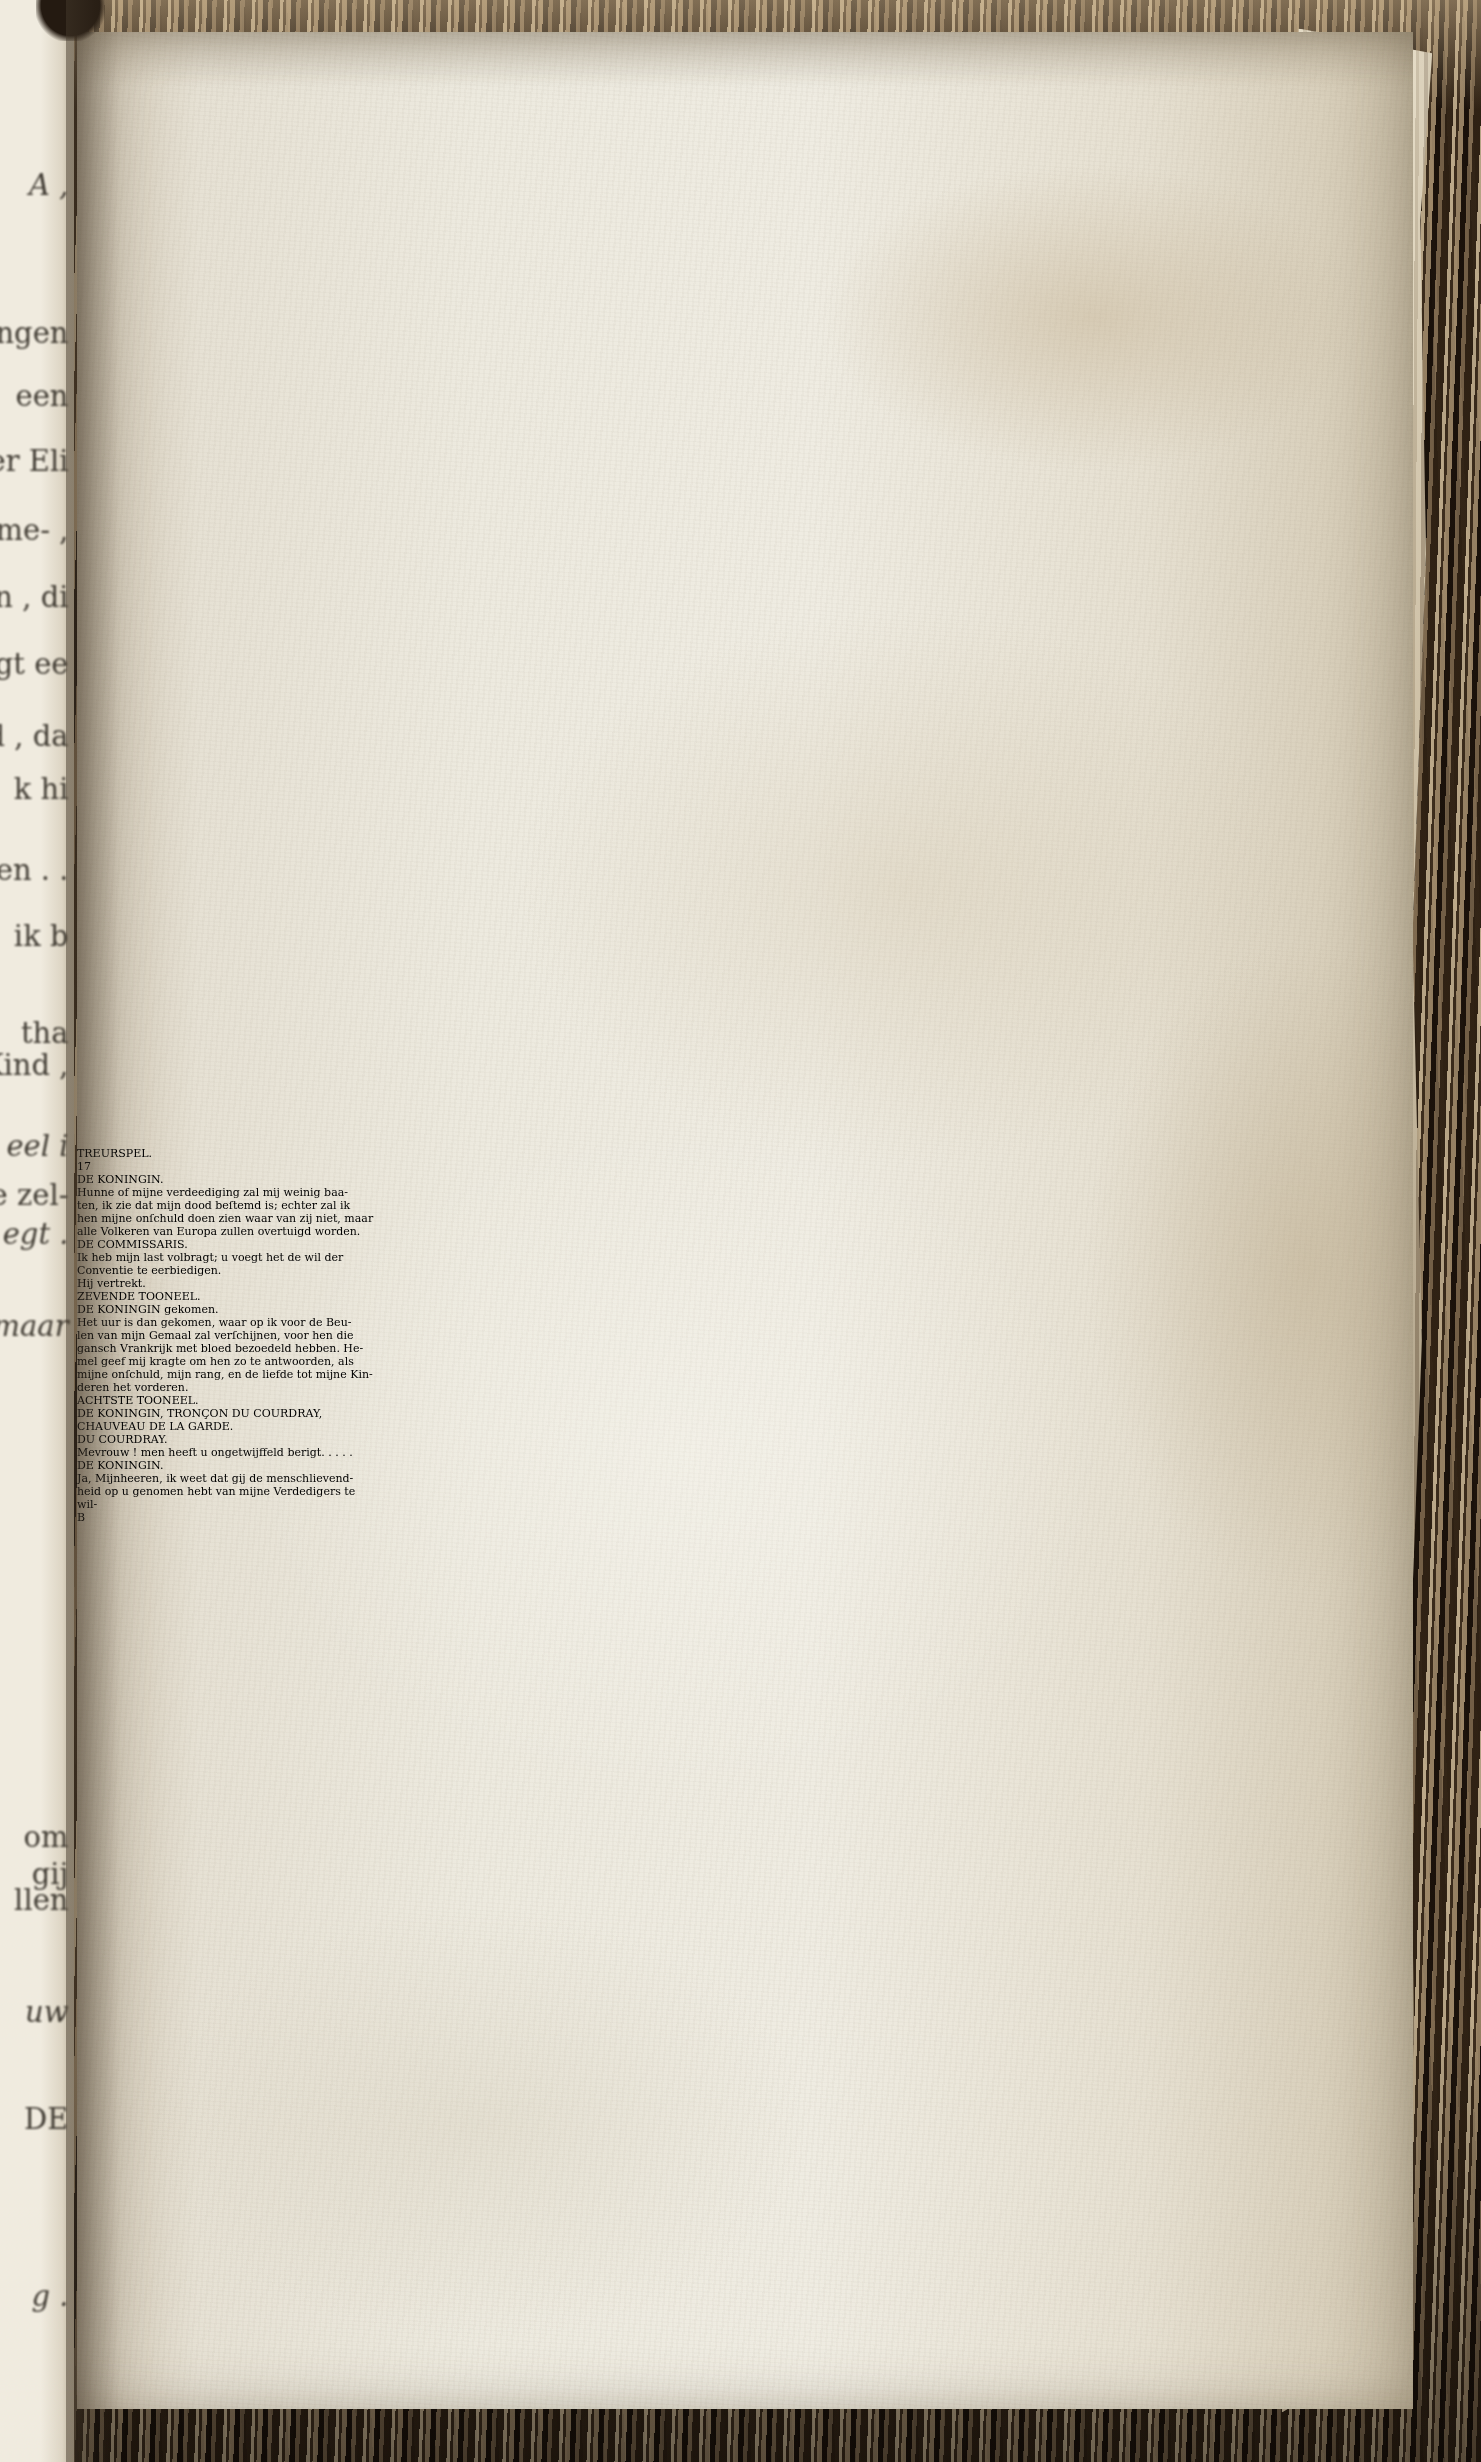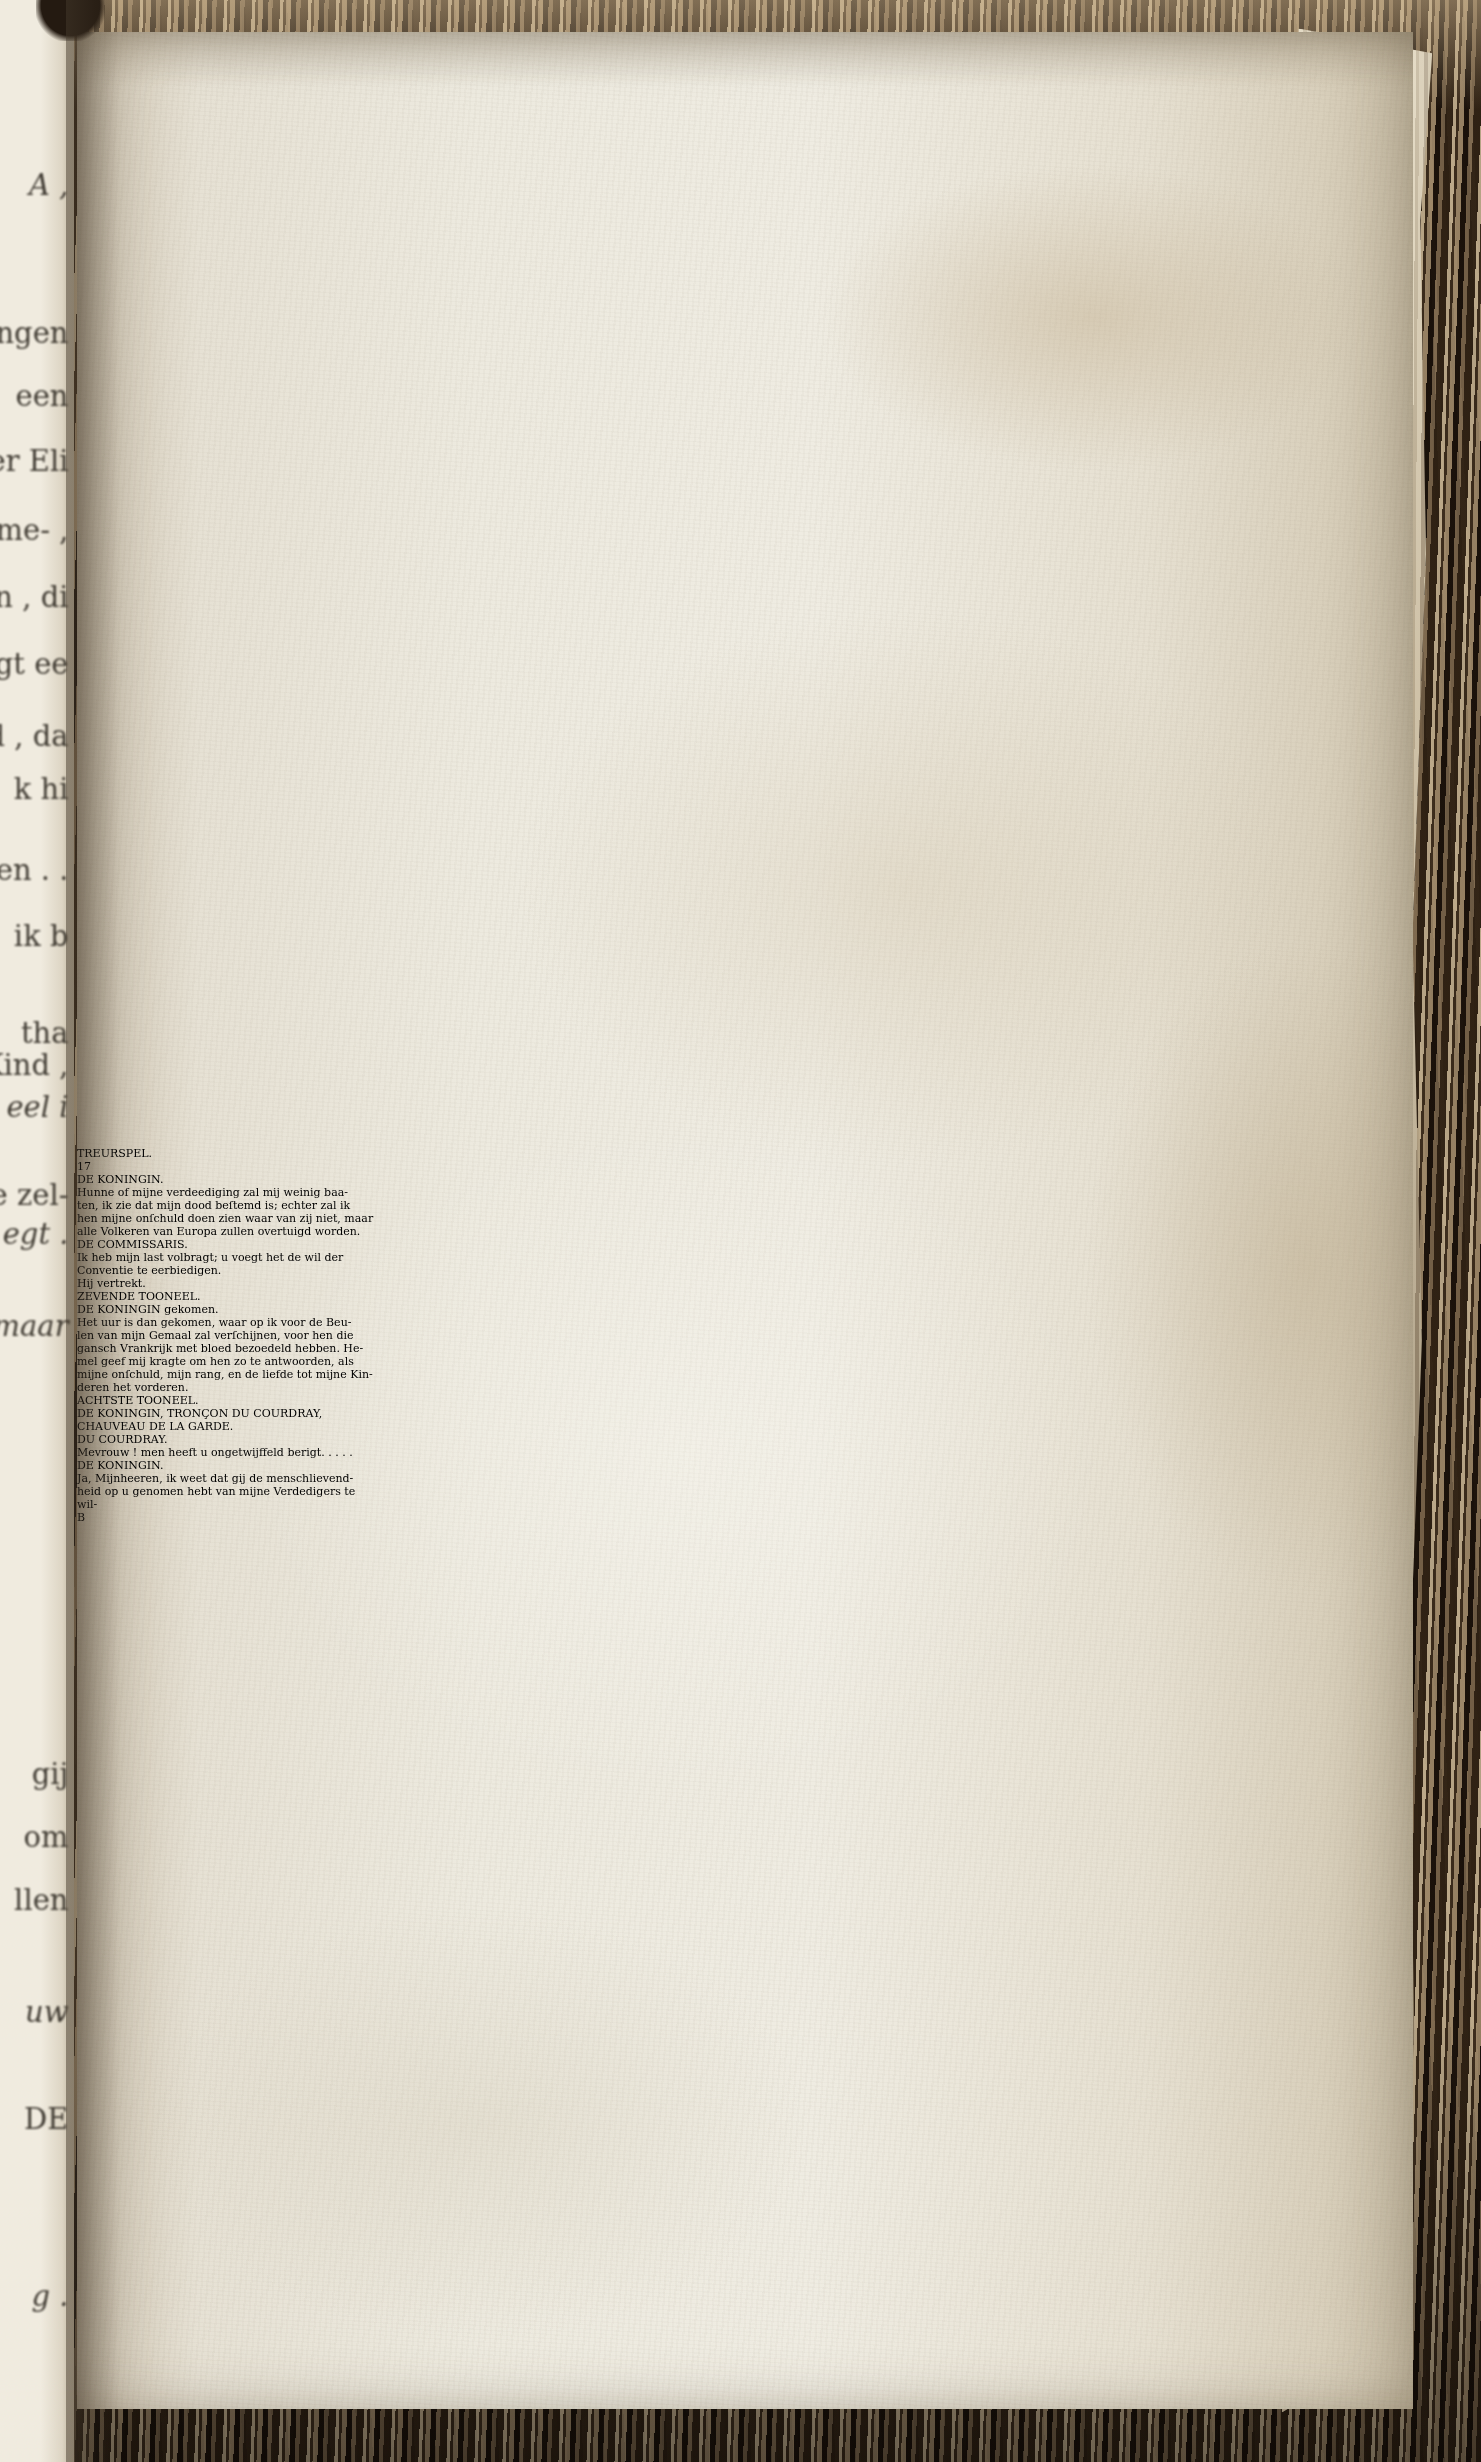--- a/index.html
+++ b/index.html
@@ -80,25 +80,25 @@
     <span class="frag" style="top:447px">ter Eli</span>
     <span class="frag" style="top:516px">me- ,</span>
     <span class="frag" style="top:583px">n , di</span>
     <span class="frag" style="top:650px">gt ee</span>
     <span class="frag" style="top:722px">d , da</span>
     <span class="frag" style="top:775px">k hi</span>
     <span class="frag" style="top:856px">en . .</span>
     <span class="frag" style="top:922px">ik b</span>
     <span class="frag" style="top:1019px">tha</span>
     <span class="frag" style="top:1051px">Kind ,</span>
-    <span class="frag it" style="top:1093px">eel i</span>
+    <span class="frag it" style="top:1132px">eel i</span>
     <span class="frag" style="top:1181px">de zel-</span>
     <span class="frag it" style="top:1220px">egt .</span>
     <span class="frag it" style="top:1312px">maar</span>
-    <span class="frag" style="top:1760px">gij</span>
+    <span class="frag" style="top:1860px">gij</span>
     <span class="frag" style="top:1823px">om</span>
     <span class="frag" style="top:1886px">llen</span>
     <span class="frag it" style="top:1998px">uw</span>
     <span class="frag" style="top:2105px">DE</span>
     <span class="frag it" style="top:2282px">g .</span>
   </div>
 
   <div class="corner-blob"></div>
 
   <div class="page">

